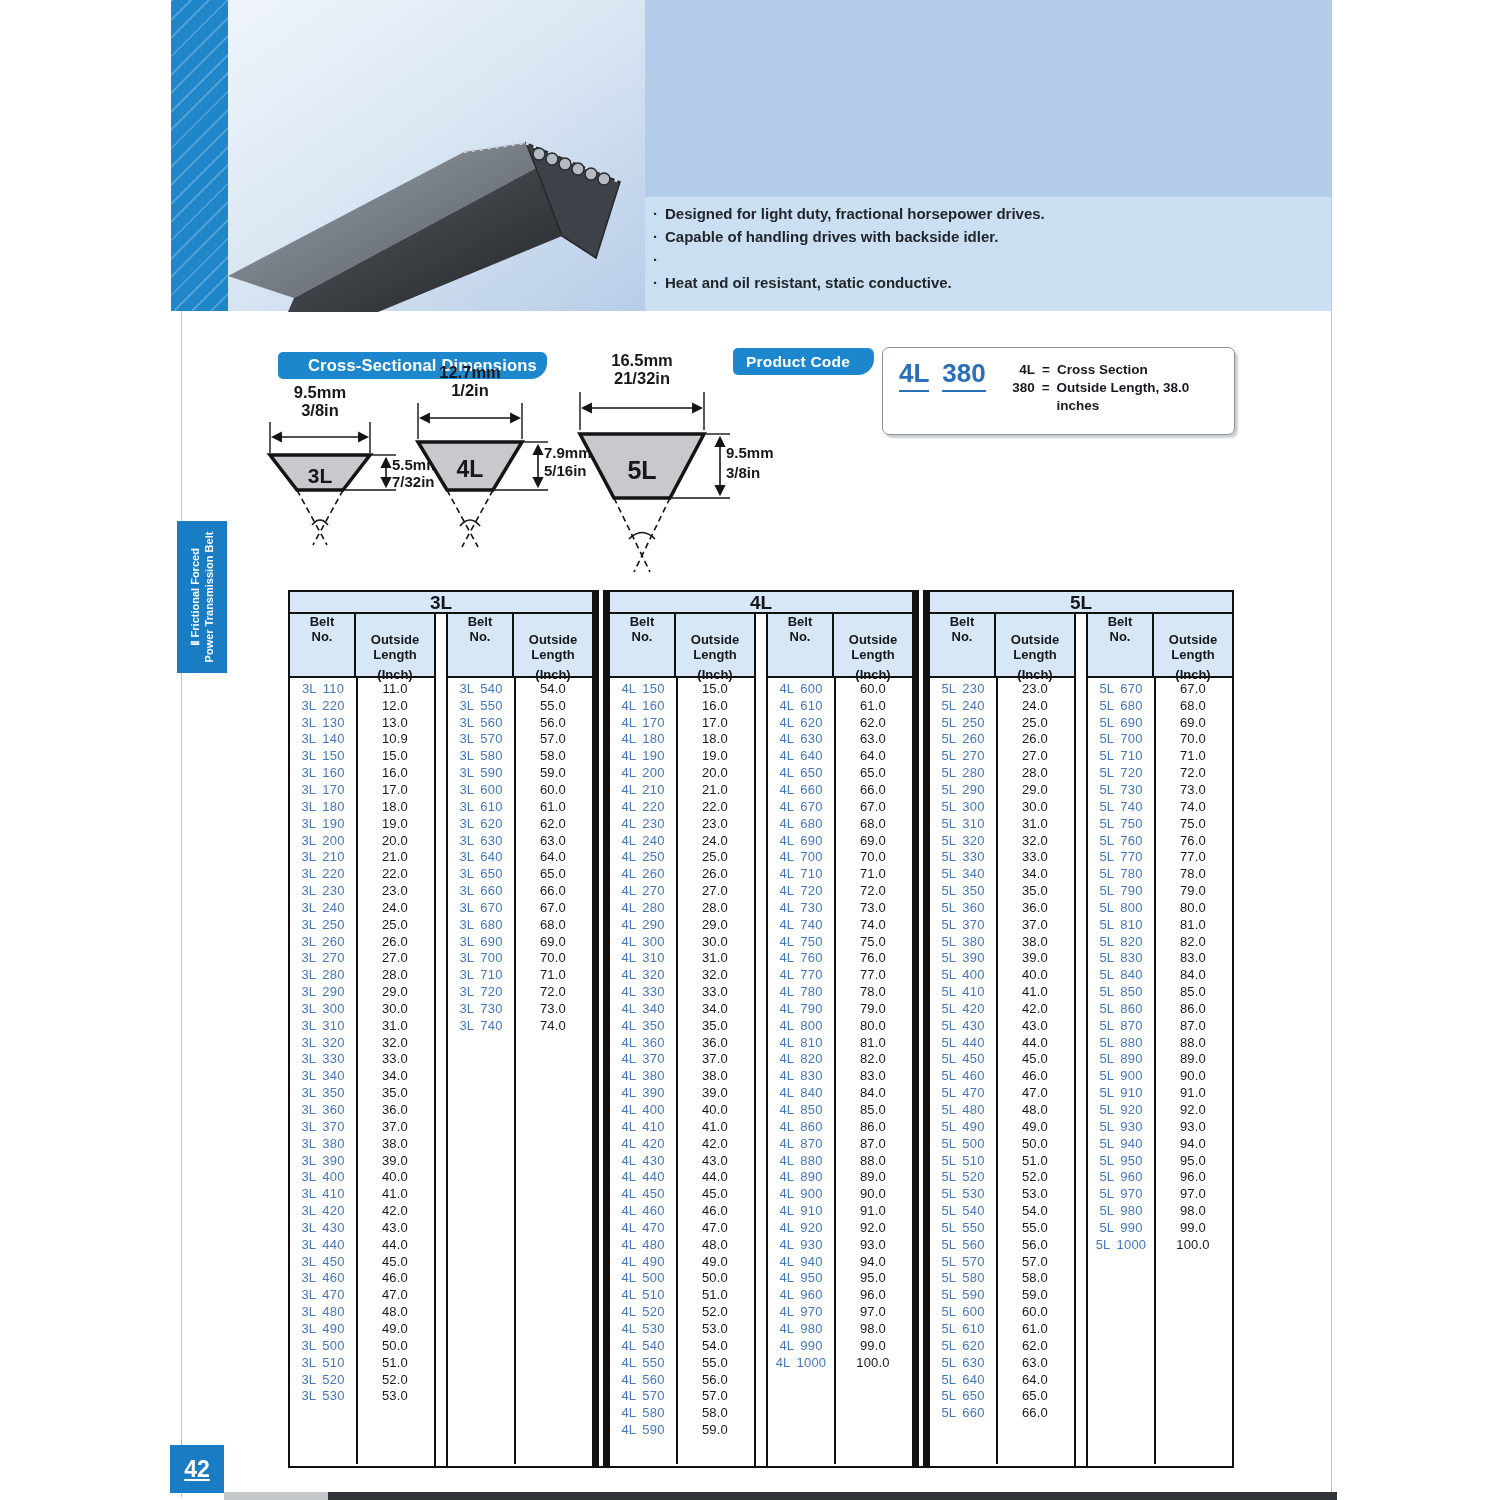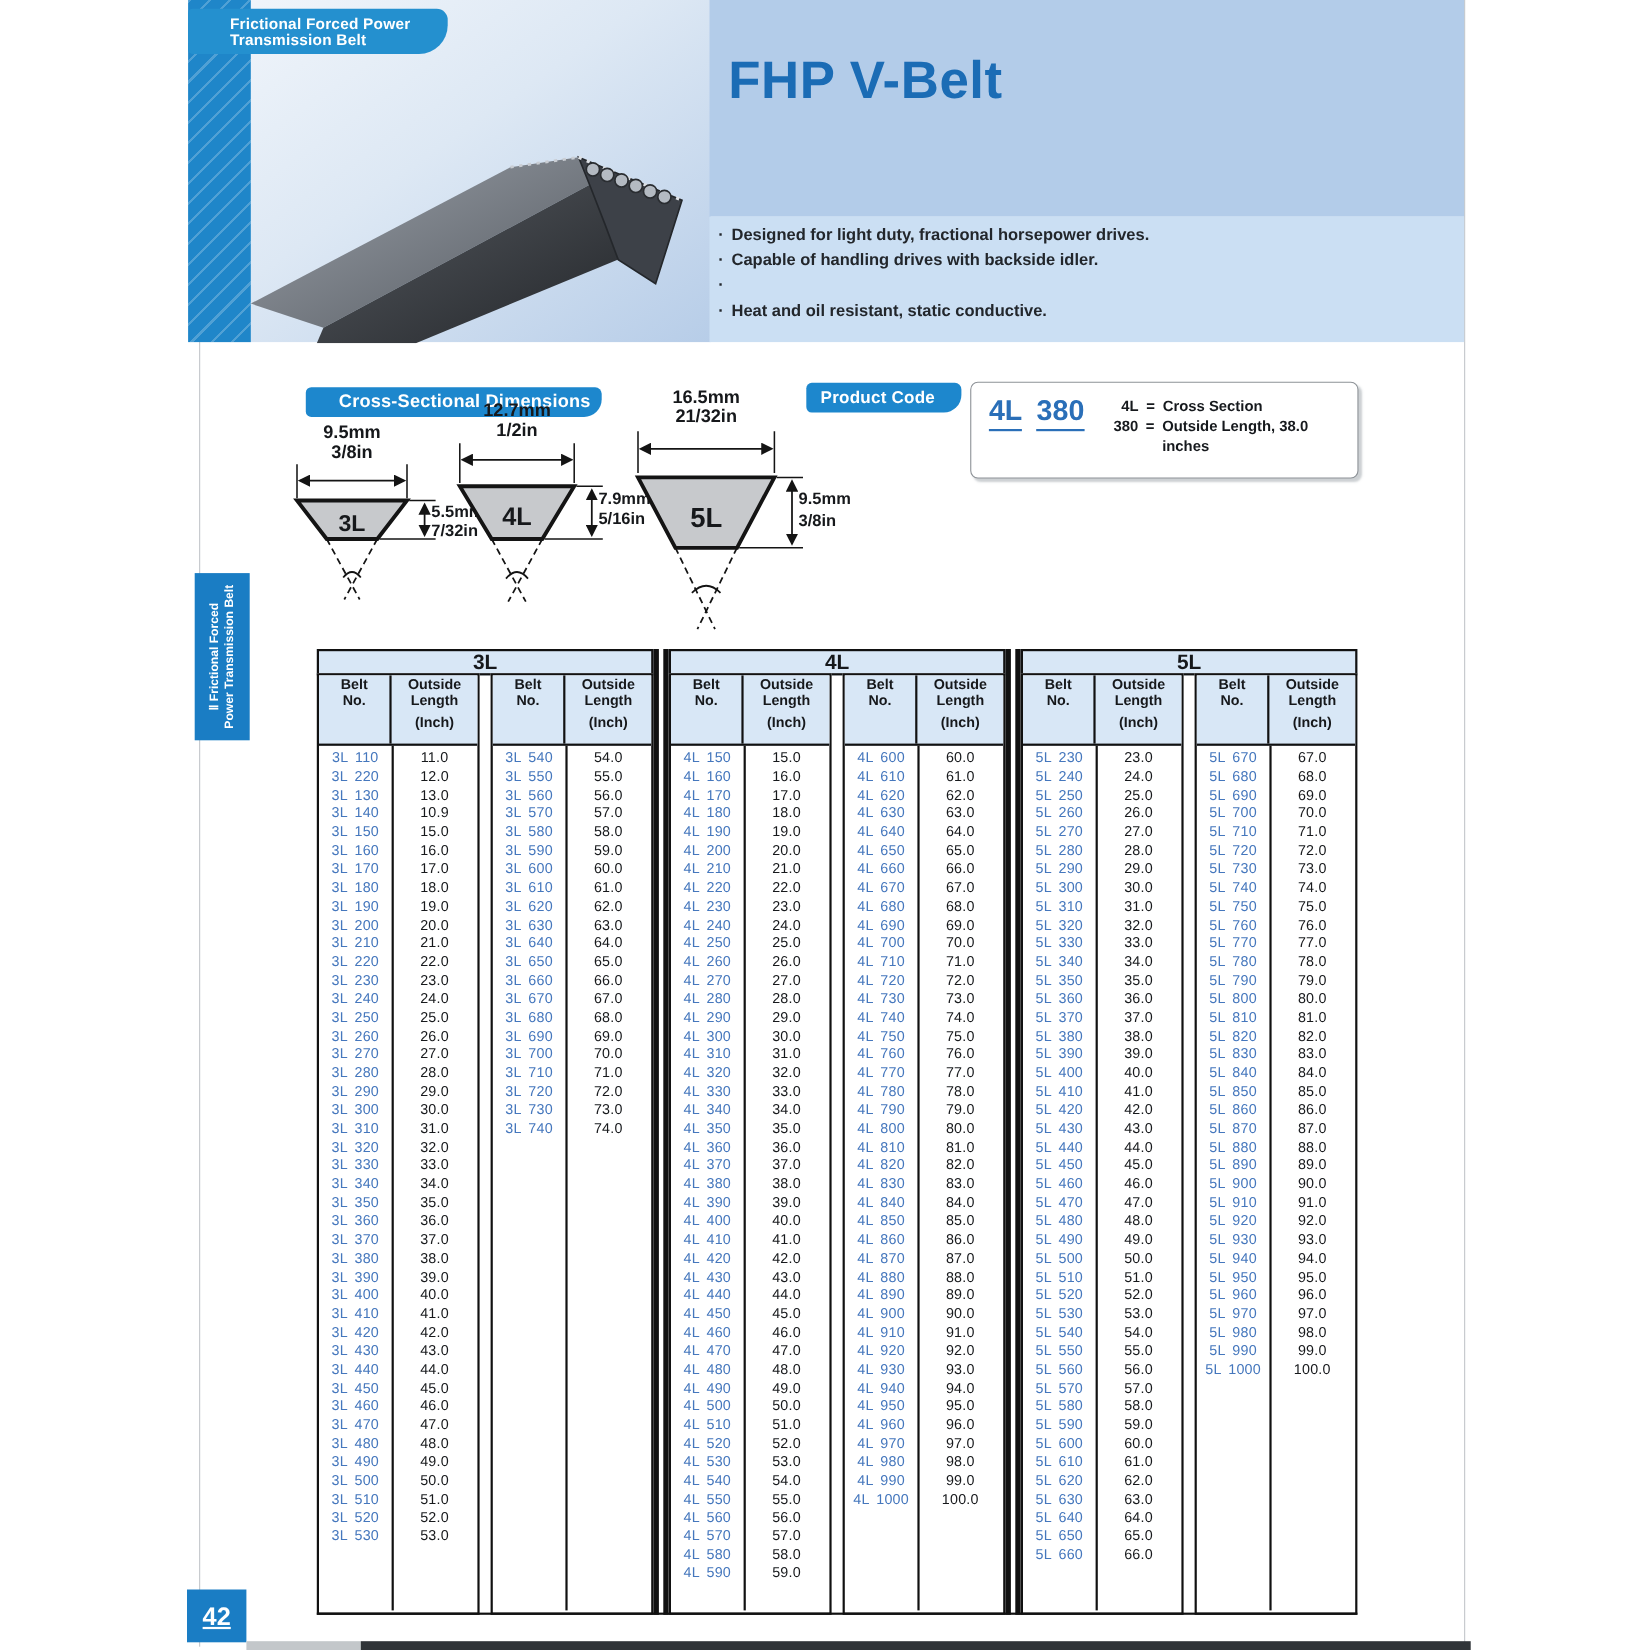--- a/index.html
+++ b/index.html
@@ -71,21 +71,21 @@
   
   .belt-table { position:absolute; left:288px; top:590px; width:946px; display:flex; }
   .section { width:306px; }
   .sec-label { height:24px; border:2px solid #111; background:#d8e7f6; text-align:center;
     font-size:19px; font-weight:bold; color:#16181b; line-height:21px; }
   .subrow { display:flex; justify-content:space-between; margin-top:-2px; }
   .subtable { width:148px; height:856px; border:2px solid #111; background:#fff; }
   .sthead { height:64px; background:#d8e7f6; border-bottom:2px solid #111; display:flex; }
   .hc { padding-top:1px; text-align:center; font-size:13px; font-weight:bold; color:#16181b; line-height:14.5px; }
   .hc1 { width:66px; border-right:2px solid #111; }
-  .hc2 { flex:1; }
+  .hc2 { flex:1;margin-top:18px; }
   .hl.unit { margin-top:6px; }
   .stbody { position:relative; height:786px; padding-top:2px; }
   .vline { position:absolute; left:66px; top:0; bottom:0; width:2px; background:#111; }
   .r { display:flex; height:16.85px; align-items:center; font-size:13px; letter-spacing:.2px; }
   .r .b { width:66px; display:flex; justify-content:center; gap:6px; color:#4577bd; }
   .r .v { width:78px; text-align:center; color:#17191c; }
   .sep { width:14px; height:878px; display:flex; justify-content:space-between; }
   .sep .bar { width:5px; height:100%; background:#111; }
   .table-bottom { position:absolute; left:0; top:876px; width:946px; height:2px; background:#111; }
 </style>
@@ -96,24 +96,20 @@
 
   <div class="page-top-line"></div>
   <div class="page-edge edge-left"></div>
   <div class="page-edge edge-right"></div>
 
   <div class="photo-area"></div>
   <div class="title-band"></div>
   <div class="bullet-band"></div>
   <div class="blue-strip"></div>
 
-  <div class="tab-label">
-    <div>Frictional Forced Power</div>
-    <div>Transmission Belt</div>
-  </div>
 
   <svg class="belt-photo" width="420" height="182" viewBox="0 0 420 182">
     <defs>
       <linearGradient id="beltTop" x1="0" y1="0" x2="1" y2="1">
         <stop offset="0" stop-color="#9aa0a8"></stop>
           <stop offset="1" stop-color="#565b62"></stop>
       </linearGradient>
       <linearGradient id="beltSide" x1="0" y1="0" x2="1" y2="1">
         <stop offset="0" stop-color="#55595f"></stop>
           <stop offset="1" stop-color="#24272b"></stop>
@@ -127,21 +123,20 @@
     <g fill="#b4bac2" stroke="#2a2d31" stroke-width="1.5">
       <circle cx="311" cy="24" r="6"></circle>
         <circle cx="324" cy="29" r="6"></circle>
         <circle cx="337" cy="34" r="6"></circle>
       <circle cx="350" cy="39" r="6"></circle>
         <circle cx="363" cy="44" r="6"></circle>
         <circle cx="376" cy="49" r="6"></circle>
     </g>
   </svg>
 
-  <div class="page-title">FHP V-Belt</div>
   <ul class="features">
       <li>
         <span class="dot">·</span>
         <span>Designed for light duty, fractional horsepower drives.</span>
       </li>
       <li>
         <span class="dot">·</span>
         <span>Capable of handling drives with backside idler.</span>
       </li>
       <li>

